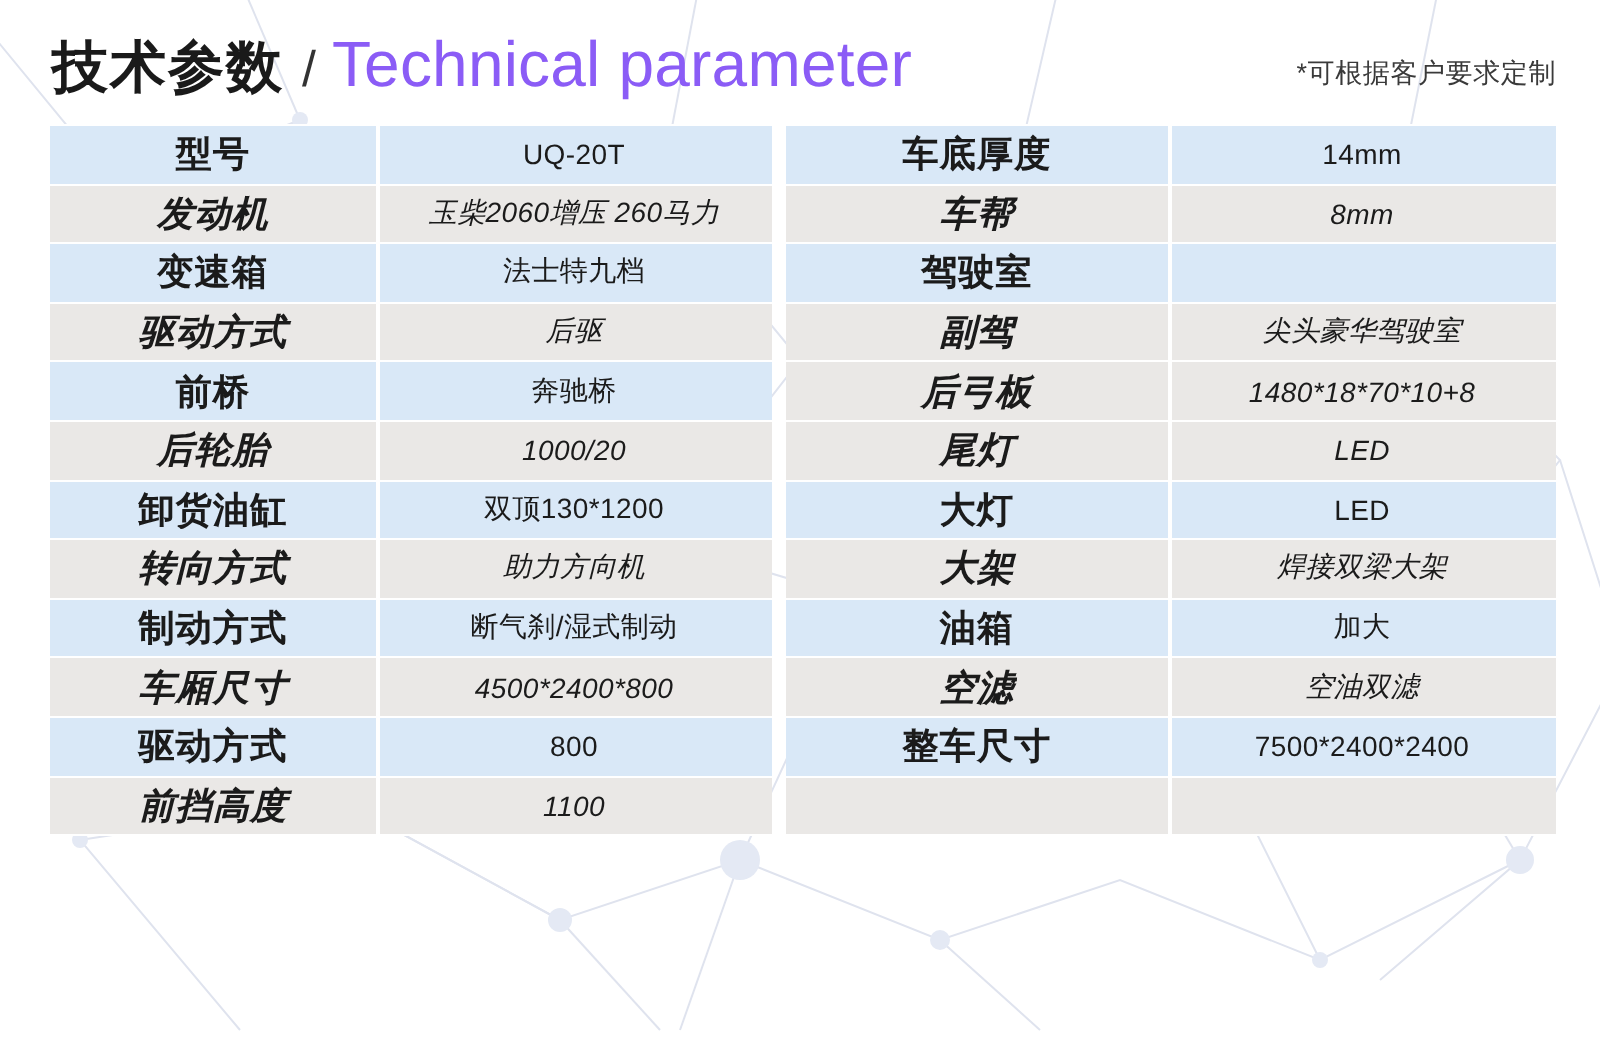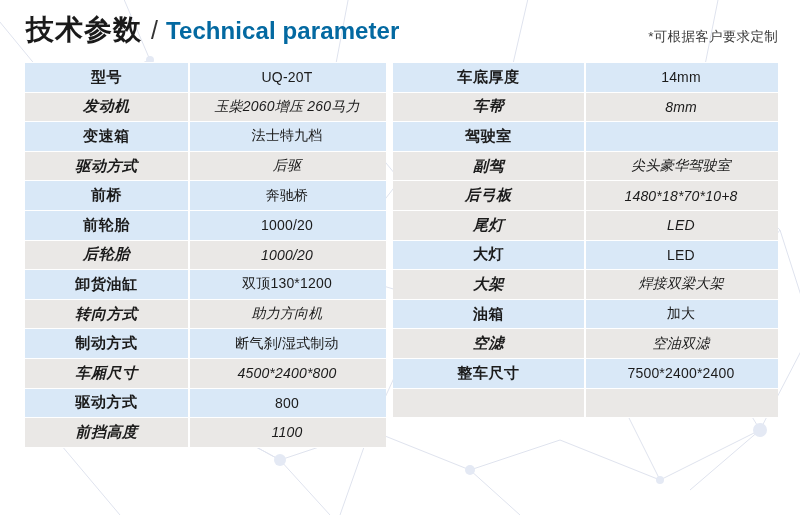--- a/index.html
+++ b/index.html
@@ -55,23 +55,23 @@
     line-height: 1;
   }
   .title-sep {
     font-size: 25px;
     font-weight: 400;
     color: #333333;
     margin: 0 8px 0 9px;
     line-height: 1;
   }
   .title-en {
-    font-size: 24px;
-    font-weight: 700;
-    color: #0369a1;
+    font-size: 32px;
+    font-weight: 400;
+    color: #8b5cf6;
     line-height: 1;
     letter-spacing: 0.1px;
   }
   #note {
     position: absolute;
     right: 22px;
     top: 28px;
     font-size: 13.5px;
     color: #3a3a3a;
     letter-spacing: 0.3px;
@@ -94,21 +94,21 @@
     margin: 0;
     text-align: center;
     vertical-align: middle;
     color: #1b1b1b;
     border: none;
   }
   .row-blue  td { background: #d9e8f7; }
   .row-gray  td { background: #eae8e6; font-style: italic; }
 
   .cell-label {
-    font-size: 15px;
+    font-size: 18px;
     font-weight: bold;
     letter-spacing: 0.6px;
   }
   .cell-value {
     font-size: 14px;
     font-weight: 400;
     letter-spacing: 0.2px;
   }
 
   
@@ -192,24 +192,20 @@
           <td class="cell-value">法士特九档</td>
         </tr>
         <tr class="row-gray">
           <td class="cell-label">驱动方式</td>
           <td class="cell-value">后驱</td>
         </tr>
         <tr class="row-blue">
           <td class="cell-label">前桥</td>
           <td class="cell-value">奔驰桥</td>
         </tr>
-        <tr class="row-blue">
-          <td class="cell-label">前轮胎</td>
-          <td class="cell-value">1000/20</td>
-        </tr>
         <tr class="row-gray">
           <td class="cell-label">后轮胎</td>
           <td class="cell-value">1000/20</td>
         </tr>
         <tr class="row-blue">
           <td class="cell-label">卸货油缸</td>
           <td class="cell-value">双顶130*1200</td>
         </tr>
         <tr class="row-gray">
           <td class="cell-label">转向方式</td>

